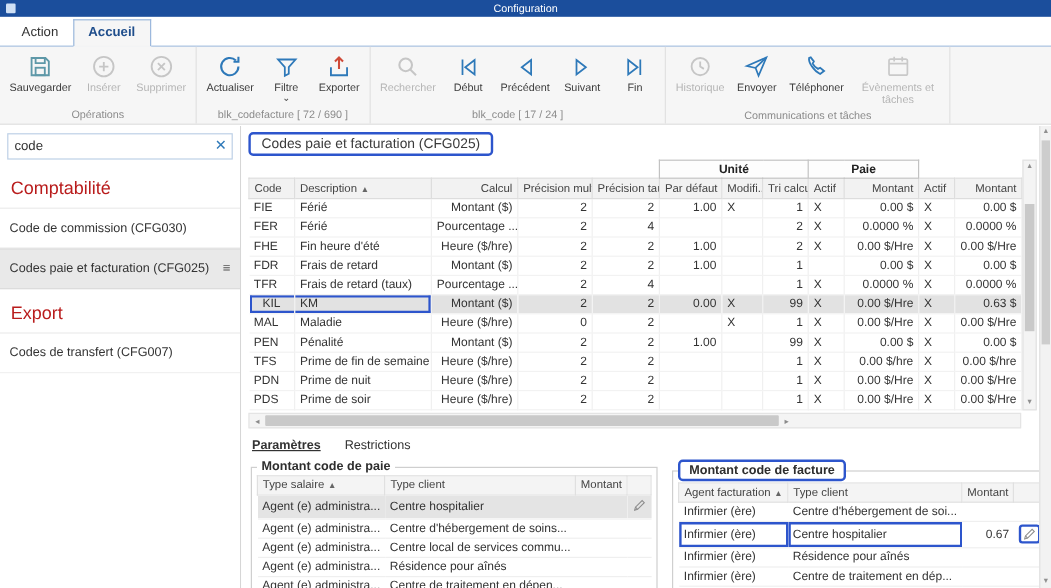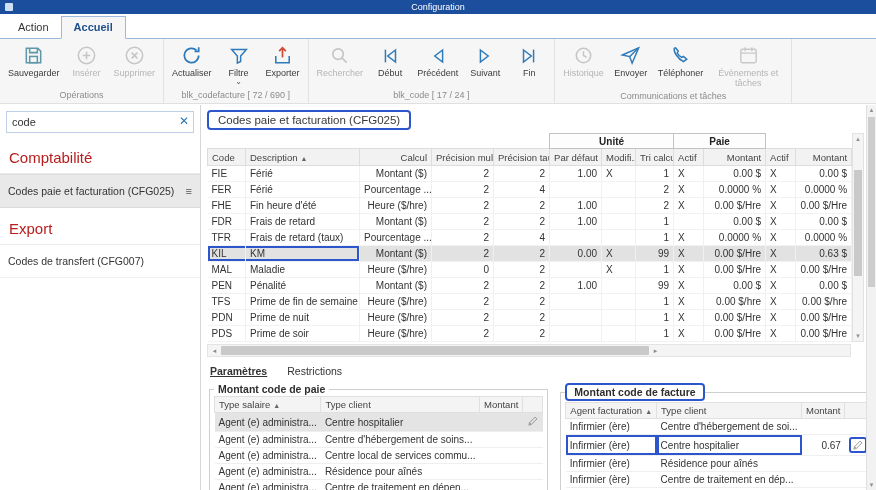--- a/index.html
+++ b/index.html
@@ -46,21 +46,21 @@
   
   .grid-wrap { display:flex; align-items:flex-start; }
   table.grid { border-collapse:collapse; table-layout:fixed; width:644px; font-size:10px; }
   .grid th, .grid td { overflow:hidden; white-space:nowrap; padding:1px 4px; }
   .grid .gempty { border:none; background:#fff; height:15px; }
   .grid .gcell { border:1px solid #c2c2c2; background:#fdfdfd; font-weight:bold; font-size:10px; color:#222; text-align:center; height:15px; }
   .grid .hrow th { background:#f2f2f2; border:1px solid #ddd; font-weight:normal; font-size:9.5px; color:#444; height:17px; }
   .grid td { height:16px; border-right:1px solid #f0f0f0; border-bottom:1px solid #f2f2f2; color:#333; }
   .grid tr.sel td { background:#e2e2e2; }
   .al { text-align:left; } .ar { text-align:right; } .ac { text-align:left; }
-  .ann-l { box-shadow: inset 0 2px 0 0 #2d55cc, inset 0 -2px 0 0 #2d55cc, inset 2px 0 0 0 #2d55cc; }
+  .ann-l { box-shadow: inset 0 2px 0 0 #2d55cc, inset 0 -2px 0 0 #2d55cc, inset 2px 0 0 0 #2d55cc; text-align: center; }
   .ann-r { box-shadow: inset 0 2px 0 0 #2d55cc, inset 0 -2px 0 0 #2d55cc, inset -2px 0 0 0 #2d55cc; }
   .sort { font-size:7px; color:#666; margin-left:3px; }
 
   
   .vscroll { width:12px; height:209px; background:#f4f4f4; border:1px solid #e2e2e2; position:relative; flex:none; }
   .vthumb { position:absolute; left:1px; right:1px; top:36px; height:106px; background:#c9c9c9; }
   .varr { position:absolute; left:0; right:0; text-align:center; font-size:7px; color:#909090; line-height:10px; }
   .varr.up { top:0; } .varr.down { bottom:0; }
   .hscroll { width:644px; height:13px; background:#f4f4f4; border:1px solid #e4e4e4; display:flex; align-items:center; margin-top:2px; }
   .harrow { width:13px; text-align:center; font-size:7px; color:#8a8a8a; flex:none; }
@@ -268,20 +268,23 @@
   </div>
 
   <div class="bodyrow">
 
     <div class="sidebar">
       <div class="search-wrap">
         <input class="search-input" type="text" value="code" style="">
         <span class="search-clear">✕</span>
       </div>
       <div class="side-section-title">Comptabilité</div>
+      <div class="side-item">
+        <span>Code de commission (CFG030)</span>
+      </div>
       <div class="side-item sel">
         <span>Codes paie et facturation (CFG025)</span>
         <span class="burger">≡</span>
       </div>
       <div class="side-section-title">Export</div>
       <div class="side-item">
         <span>Codes de transfert (CFG007)</span>
       </div>
     </div>
 

